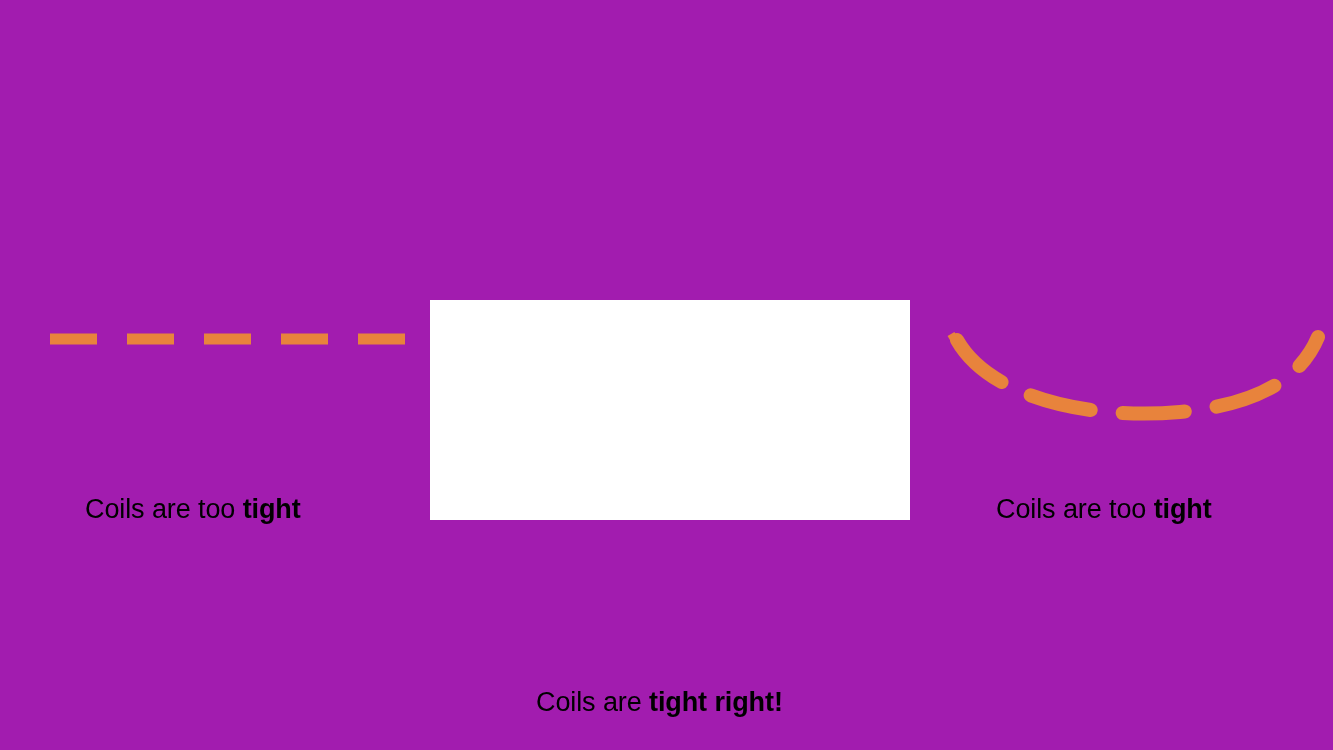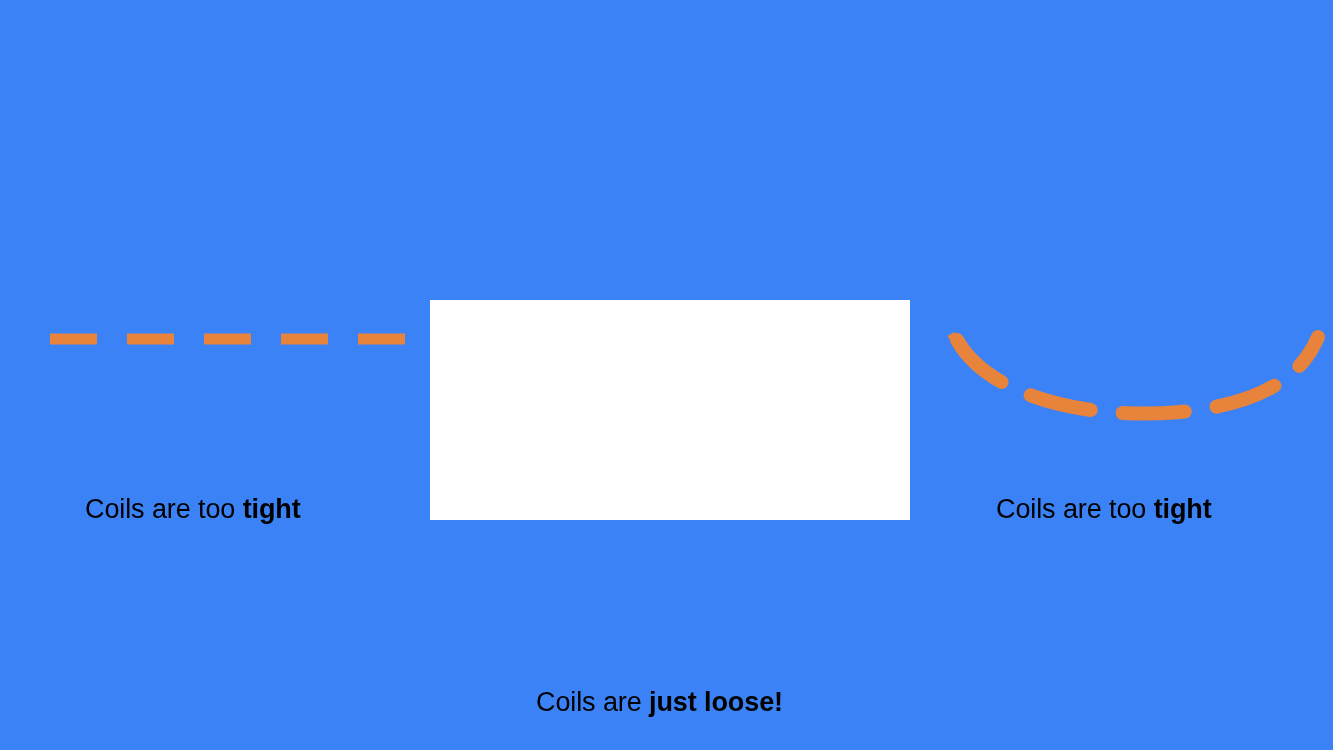--- a/index.html
+++ b/index.html
@@ -51,21 +51,21 @@
     height: 750px;
     pointer-events: none;
   }
   .art-layer svg {
     display: block;
   }
 </style>
 </head>
 <body>
 
-<div id="slide" style="width: 1333px; height: 750px; background: #3b82f6;">
+<div id="slide" style="width: 1333px; height: 750px; background: #a21caf;">
 
   <div class="art-layer">
     <svg width="1333" height="750" viewBox="0 0 1333 750" xmlns="http://www.w3.org/2000/svg">
 
       <g>
         <line id="tight-line" x1="50" y1="339" x2="405" y2="339" stroke="#E8833C" stroke-width="11" stroke-linecap="butt" stroke-dasharray="47 30"></line>
       </g>
 
       <g>
         <path id="loose-curve" d="M 957 340 C 990 398 1090 420 1180 412 C 1255 405 1300 380 1318 337" fill="none" stroke="#E8833C" stroke-width="14" stroke-linecap="round" stroke-dasharray="62 32"></path>
@@ -81,16 +81,16 @@
 
   <div class="caption" id="caption-tight" style="color: rgb(0, 0, 0);">
     <span>Coils are too </span><span class="em">tight</span>
   </div>
 
   <div class="caption" id="caption-loose" style="color: rgb(0, 0, 0);">
     <span>Coils are too </span><span class="em">tight</span>
   </div>
 
   <div class="caption" id="caption-just-right" style="color: rgb(0, 0, 0);">
-    <span>Coils are </span><span class="em">just loose!</span>
+    <span>Coils are </span><span class="em">tight right!</span>
   </div>
 
 </div>
 
 </body></html>

